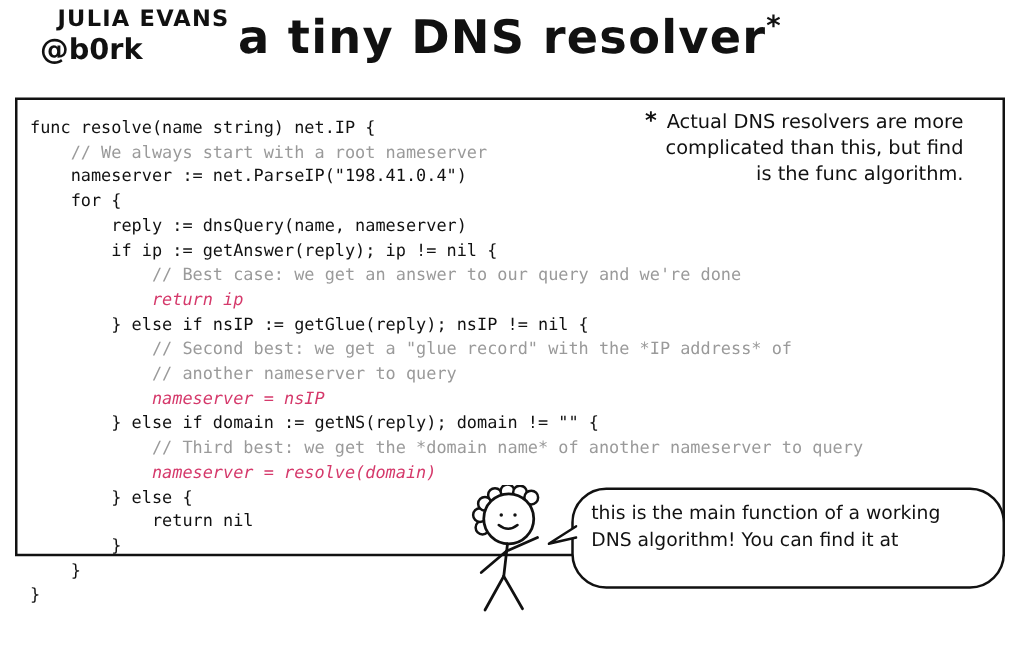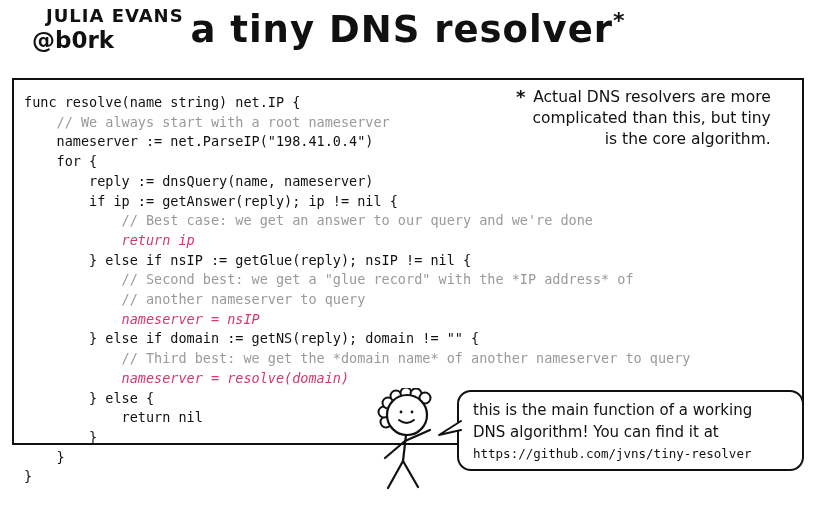--- a/index.html
+++ b/index.html
@@ -34,21 +34,21 @@
   .footnote{position:absolute;left:502px;top:7px;width:276px;display:flex;gap:7px;
             font-size:15.5px;line-height:21px;}
   .footnote .marker{font-size:18px;font-weight:bold;line-height:19px;}
   .footnote .lines{font-weight:500;text-align:right;}
 
   
   .figure{position:absolute;left:358px;top:308px;width:76px;height:104px;}
 
   
   .bubble{position:absolute;left:443px;top:310px;width:347px;height:81px;
-          border:2px solid var(--ink-black);border-radius:14px;background:#fff;
+          border:2px solid var(--ink-black);border-radius:28px;background:#fff;
           padding:7px 12px 6px 14px;}
   .bubble .line{font-size:15px;line-height:22px;white-space:nowrap;font-weight:500;}
   .bubble .mono{font-family:"DejaVu Sans Mono",monospace;font-size:12.5px;font-weight:normal;}
   .bubble .tail{position:absolute;left:-21px;top:26px;}
 </style>
 </head>
 <body>
 
 <div class="byline">
   <div class="name">JULIA EVANS</div>
@@ -58,22 +58,22 @@
 <div class="title"><span>a tiny DNS resolver</span><sup>*</sup></div>
 
 <div class="panel">
 
   <div class="code"><div class="line plain">func resolve(name string) net.IP {</div><div class="line comment">    // We always start with a root nameserver</div><div class="line plain">    nameserver := net.ParseIP("198.41.0.4")</div><div class="line plain">    for {</div><div class="line plain">        reply := dnsQuery(name, nameserver)</div><div class="line plain">        if ip := getAnswer(reply); ip != nil {</div><div class="line comment">            // Best case: we get an answer to our query and we're done</div><div class="line highlight">            return ip</div><div class="line plain">        } else if nsIP := getGlue(reply); nsIP != nil {</div><div class="line comment">            // Second best: we get a "glue record" with the *IP address* of</div><div class="line comment">            // another nameserver to query</div><div class="line highlight">            nameserver = nsIP</div><div class="line plain">        } else if domain := getNS(reply); domain != "" {</div><div class="line comment">            // Third best: we get the *domain name* of another nameserver to query</div><div class="line highlight">            nameserver = resolve(domain)</div><div class="line plain">        } else {</div><div class="line plain">            return nil</div><div class="line plain">        }</div><div class="line plain">    }</div><div class="line plain">}</div></div>
 
   <div class="footnote">
     <div class="marker">*</div>
     <div class="lines">
         <div class="line">Actual DNS resolvers are more</div>
-        <div class="line">complicated than this, but tiny</div>
-        <div class="line">is the core algorithm.</div>
+        <div class="line">complicated than this, but find</div>
+        <div class="line">is the func algorithm.</div>
       </div>
   </div>
 
   <svg class="figure" viewBox="0 0 76 104" fill="none" stroke="#111111" stroke-width="2.2" stroke-linecap="round">
 
     <g stroke-width="2">
       <circle cx="14" cy="34" r="5.5" fill="#fff"></circle>
       <circle cx="12" cy="24" r="5.5" fill="#fff"></circle>
       <circle cx="16" cy="15" r="5.5" fill="#fff"></circle>
       <circle cx="24" cy="8" r="5.5" fill="#fff"></circle>
@@ -99,17 +99,16 @@
     <path d="M31 73 L46 99"></path>
   </svg>
 
   <div class="bubble">
     <svg class="tail" width="24" height="24" viewBox="0 0 24 24">
       <path d="M23 3 L1 17 L23 12" fill="#ffffff" stroke="#111111" stroke-width="2" stroke-linecap="round" stroke-linejoin="round"></path>
     </svg>
     <div>
         <div class="line hand">this is the main function of a working</div>
         <div class="line hand">DNS algorithm! You can find it at</div>
-        <div class="line mono">https://github.com/jvns/tiny-resolver</div>
       </div>
   </div>
 
 </div>
 
 </body></html>

